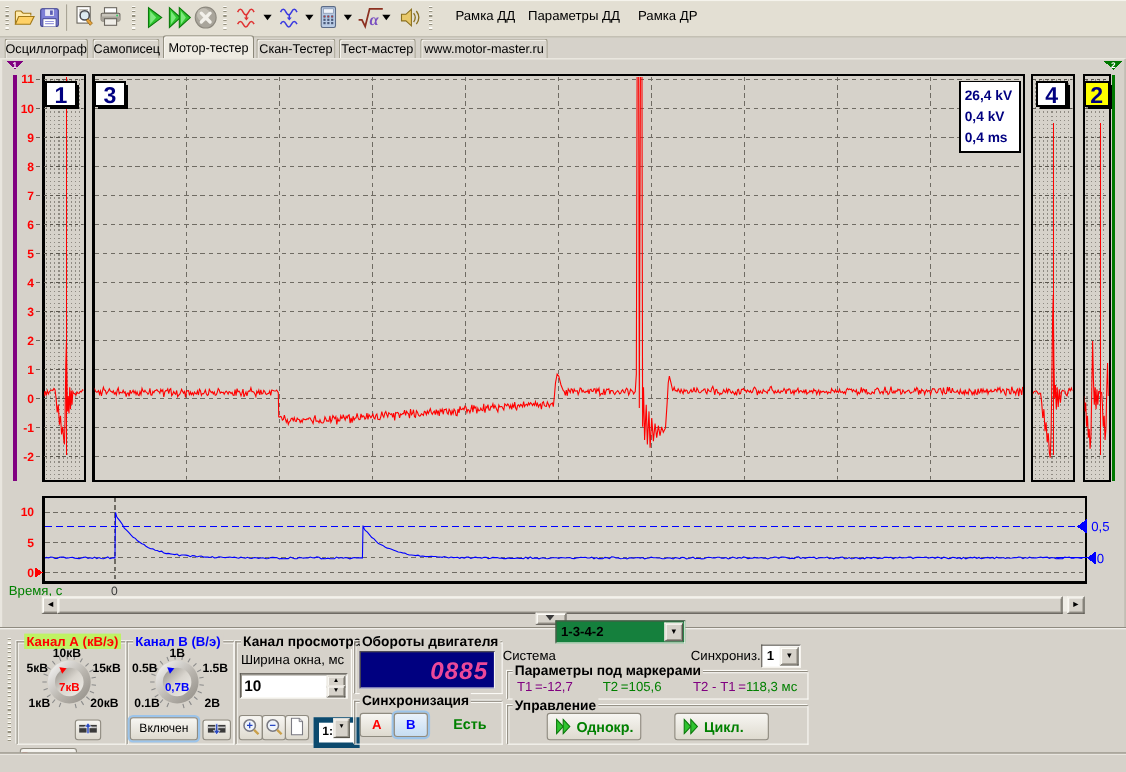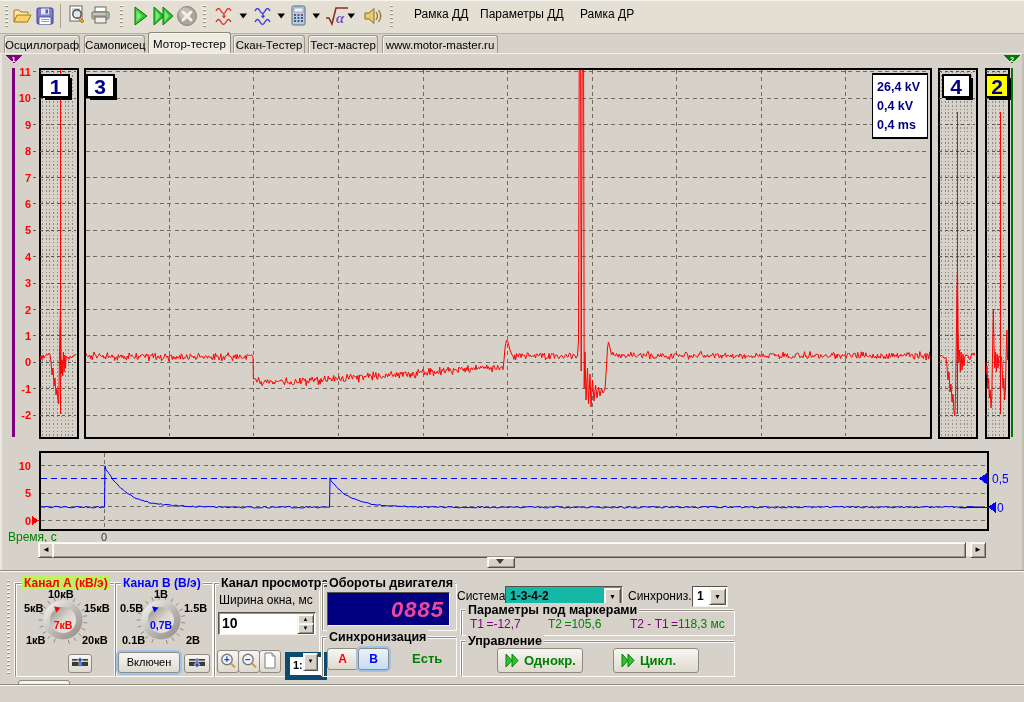--- a/index.html
+++ b/index.html
@@ -512,21 +512,21 @@
 <div class="abs" style="left:327px;top:576px;background:#d6d2ca;padding:0 2px;font-size:12.5px;font-weight:bold;color:#000;">Обороты двигателя</div>
 <div class="abs" style="left:327px;top:592px;width:121px;height:32px;background:#000080;border:1px solid;border-color:#55524a #f5f3ec #f5f3ec #55524a;">
 <div style="position:absolute;right:5px;top:4px;font-size:22px;font-weight:bold;font-style:italic;color:#ec4899;letter-spacing:1px;">0885</div>
   </div>
 <div class="gbox" style="left:322px;top:637px;width:133px;height:38px;"></div>
 <div class="abs" style="left:327px;top:630px;background:#d6d2ca;padding:0 2px;font-size:12.5px;font-weight:bold;color:#000;">Синхронизация</div>
 <div class="btn" style="left:327px;top:648px;width:29px;height:20px;color:#ff0000;font-weight:bold;font-size:12px;line-height:20px;">А</div>
 <div class="btn" style="left:358px;top:648px;width:29px;height:20px;color:#0000ff;font-weight:bold;font-size:12px;line-height:20px;background:linear-gradient(180deg,#eaf2fb,#c6ddf2);box-shadow:0 0 0 2px #9cc4ea;">В</div>
 <div class="abs" style="left:412px;top:651px;font-size:13px;font-weight:bold;color:#008000;">Есть</div>
 <div class="abs" style="left:457px;top:589px;font-size:12px;color:#000;">Система</div>
-<div class="abs" style="left:505px;top:586px;width:116px;height:19px;background:#14b8a6;border:1px solid;border-color:#55524a #f5f3ec #f5f3ec #55524a;">
+<div class="abs" style="left:505px;top:564px;width:116px;height:19px;background:#15803d;border:1px solid;border-color:#55524a #f5f3ec #f5f3ec #55524a;">
 <div style="position:absolute;left:4px;top:2px;font-size:12px;font-weight:bold;">1-3-4-2</div>
 <div class="sb" style="right:1px;top:1px;width:15px;height:15px;font-size:7px;text-align:center;line-height:15px;">▼</div>
   </div>
 <div class="abs" style="left:628px;top:589px;font-size:12px;color:#000;">Синхрониз.</div>
 <div class="abs" style="left:692px;top:586px;width:34px;height:19px;background:#fff;border:1px solid;border-color:#55524a #f5f3ec #f5f3ec #55524a;">
 <div style="position:absolute;left:4px;top:2px;font-size:12px;font-weight:bold;">1</div>
 <div class="sb" style="right:1px;top:1px;width:15px;height:15px;font-size:7px;text-align:center;line-height:15px;">▼</div>
   </div>
 <div class="gbox" style="left:461px;top:610px;width:272px;height:24px;"></div>
 <div class="abs" style="left:466px;top:603px;background:#d6d2ca;padding:0 2px;font-size:12.5px;font-weight:bold;color:#000;">Параметры под маркерами</div>

